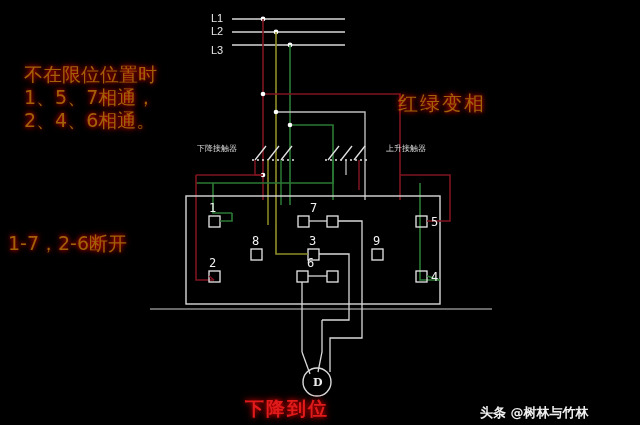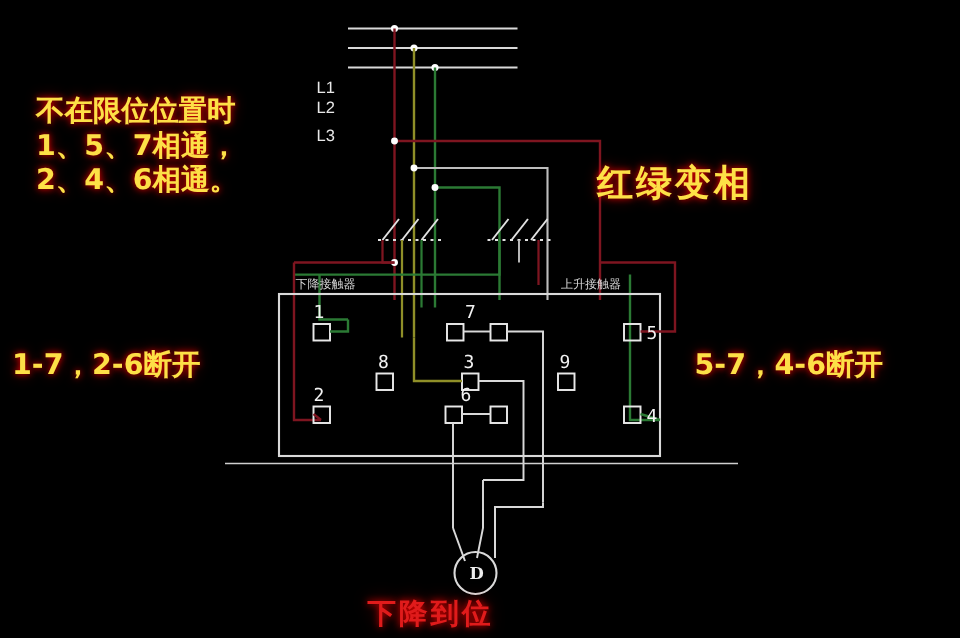--- a/index.html
+++ b/index.html
@@ -5,28 +5,28 @@
   html,body{margin:0;padding:0;background:#000;}
   #root{
     position:relative;width:640px;height:425px;background:#000;overflow:hidden;
     font-family:"Liberation Sans","DejaVu Sans",sans-serif;
   }
   #wires{position:absolute;left:0;top:0;width:640px;height:425px;}
   .txt{position:absolute;white-space:nowrap;}
 
   
   .red-note{
-    color:#fde047;
+    color:#a16207;
     text-shadow:0 0 4px rgba(255,0,0,.85),0 0 9px rgba(255,0,0,.45);
-    font-weight:bold;line-height:1.18;
+    font-weight:normal;line-height:1.18;
   }
   .red-note.cn{font-family:"DejaVu Sans","Liberation Sans",sans-serif;}
 
   
-  .wlabel{color:#e8e8e8;font-size:11px;margin-top:41px;}
+  .wlabel{color:#e8e8e8;font-size:11px;}
   .wlabel.tiny{font-size:8px;color:#d8d8d8;font-family:Liberation Mono, monospace;}
 
   .term-num{color:#f2f2f2;font-size:12px;font-family:"DejaVu Sans Mono","Liberation Mono",monospace;}
 
   
   .wm-mid{
     color:#c8102e;font-size:17px;letter-spacing:3px;font-weight:bold;
     text-shadow:0 0 5px rgba(220,0,0,.8),0 0 12px rgba(200,0,0,.5);
     font-family:"DejaVu Sans Mono","Liberation Mono",monospace;
   }
@@ -155,40 +155,40 @@
     <circle cx="317" cy="382" r="14" stroke="#d9d9d9" stroke-width="1.4" fill="none"></circle>
 
     <line x1="150" y1="309" x2="492" y2="309" stroke="#cfcfcf" stroke-width="1"></line>
   </svg>
 
   <div class="txt wlabel" style="left:211px;top:12px;">L1</div>
   <div class="txt wlabel" style="left:211px;top:25px;">L2</div>
   <div class="txt wlabel" style="left:211px;top:44px;">L3</div>
 
   <div class="txt wlabel tiny" style="left:197px;top:143px;">下降接触器</div>
-  <div class="txt wlabel tiny" style="left:374px;top:143px;">上升接触器</div>
+  <div class="txt wlabel tiny" style="left:386px;top:143px;">上升接触器</div>
 
   <div class="txt term-num" style="left:209px;top:201px;">1</div>
   <div class="txt term-num" style="left:209px;top:256px;">2</div>
   <div class="txt term-num" style="left:309px;top:234px;">3</div>
   <div class="txt term-num" style="left:431px;top:270px;">4</div>
   <div class="txt term-num" style="left:431px;top:215px;">5</div>
   <div class="txt term-num" style="left:307px;top:256px;">6</div>
   <div class="txt term-num" style="left:310px;top:201px;">7</div>
   <div class="txt term-num" style="left:252px;top:234px;">8</div>
   <div class="txt term-num" style="left:373px;top:234px;">9</div>
 
   <div class="txt motor-letter" style="left:313px;top:376px;">D</div>
 
   <div class="txt red-note cn" style="left:24px;top:63px;font-size:19px;">不在限位位置时</div>
   <div class="txt red-note cn" style="left:24px;top:86px;font-size:19px;">1、5、7相通，</div>
   <div class="txt red-note cn" style="left:24px;top:109px;font-size:19px;">2、4、6相通。</div>
 
-  <div class="txt red-note cn" style="left:398px;top:108px;font-size:24px;letter-spacing:2px;">红绿变相</div>
+  <div class="txt red-note cn" style="left:398px;top:92px;font-size:20px;letter-spacing:2px;">红绿变相</div>
 
   <div class="txt red-note cn" style="left:8px;top:232px;font-size:19px;text-align:right;">1-7，2-6断开</div>
 
-  <div class="txt red-note cn" style="left:463px;top:232px;font-size:19px;">5-7，4-6断开</div>
 
+  <div class="txt wm-corner" style="left:480px;top:404px;">头条 @树林与竹林</div>
 
   <div class="txt caption" style="left:245px;top:396px;">下降到位</div>
 
 </div>
 
 </body></html>

